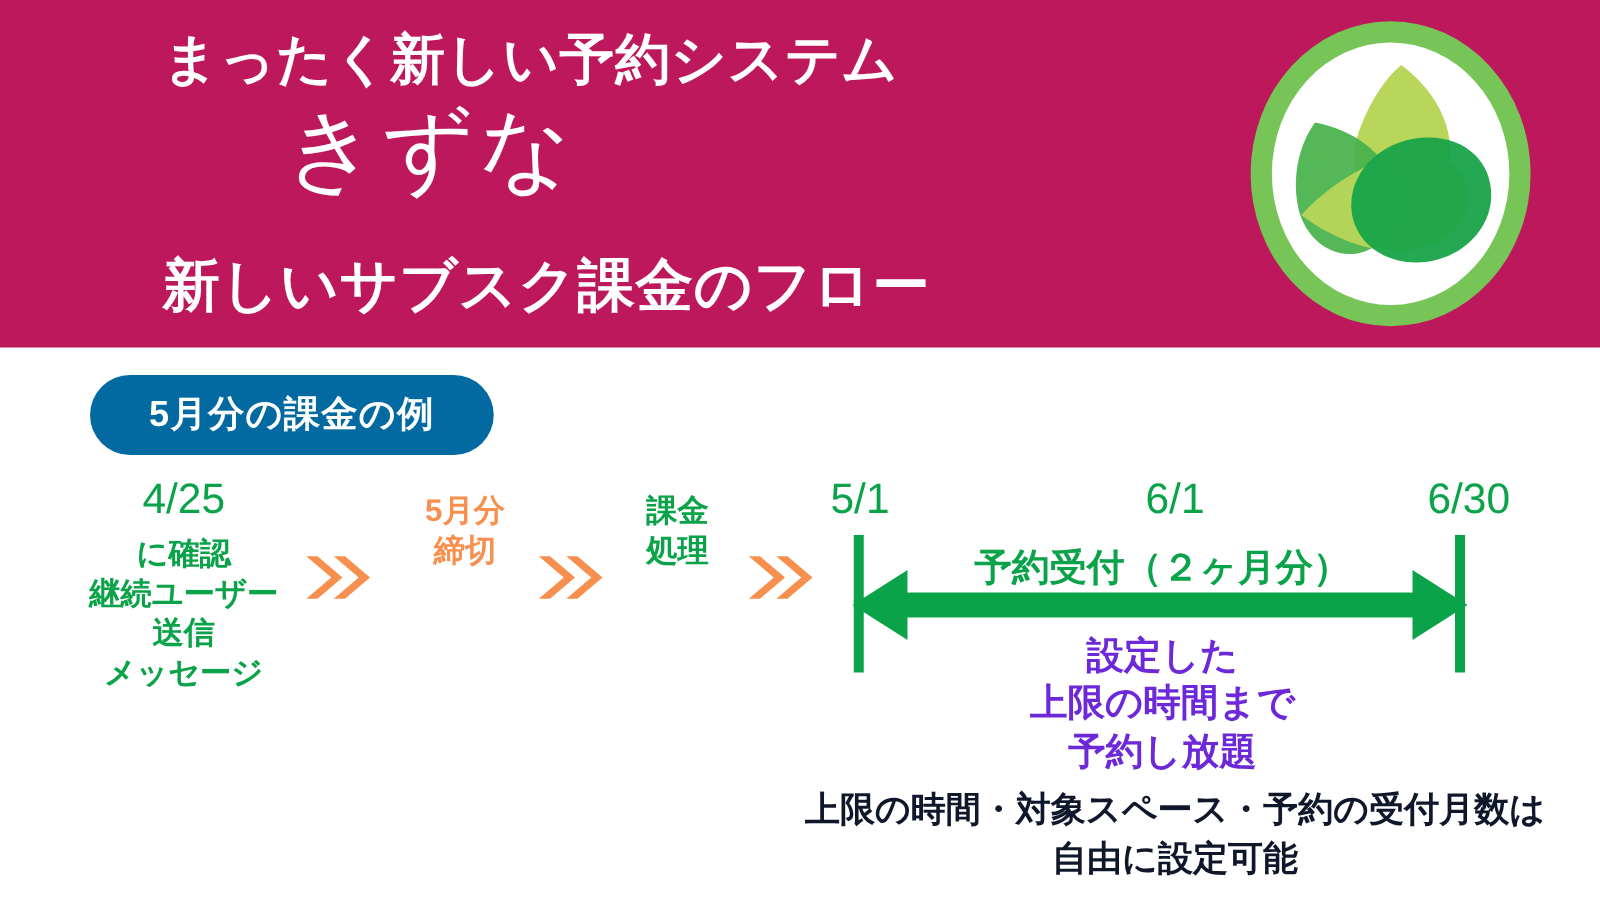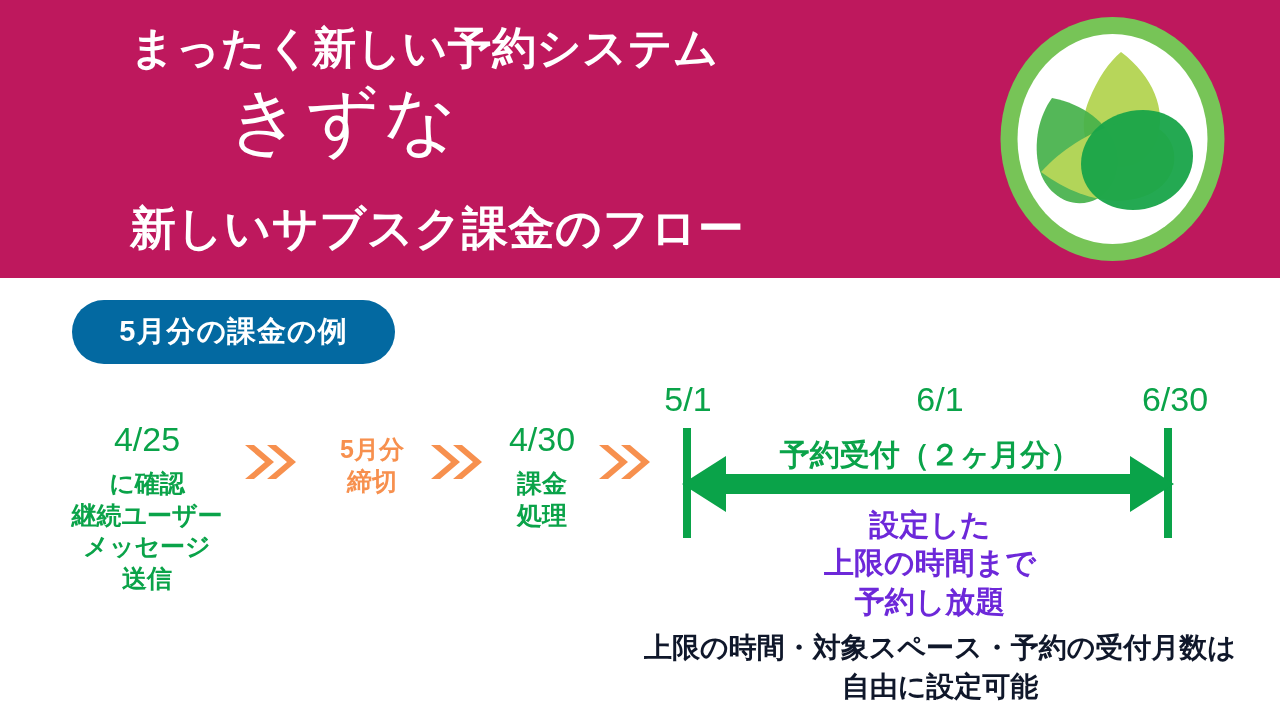--- a/index.html
+++ b/index.html
@@ -109,21 +109,20 @@
     position: absolute;
     left: 52px;
     top: 382px;
     width: 600px;
     height: 220px;
   }
   .step {
     position: absolute;
     top: 0;
     text-align: center;
-    margin-top: 40px;
   }
   .step-date {
     font-size: 34px;
     font-weight: 400;
     line-height: 1.0;
     white-space: nowrap;
   }
   .step-label {
     margin-top: 12px;
     font-size: 25px;
@@ -259,22 +258,22 @@
     <span>5月分の課金の例</span>
   </div>
 
   <div class="flow">
 
     <div class="step step-1">
       <div class="step-date green-txt">4/25</div>
       <div class="step-label green-txt">
         <div>に確認</div>
         <div>継続ユーザー</div>
+        <div>送信</div>
         <div>メッセージ</div>
-        <div>送信</div>
       </div>
     </div>
 
     <div class="chev chev-1">
       <svg viewBox="0 0 56 40" xmlns="http://www.w3.org/2000/svg">
         <path d="M2 3 L22 20 L2 37 L11 37 L31 20 L11 3 Z" fill="#f7904e"></path>
         <path d="M24 3 L44 20 L24 37 L33 37 L53 20 L33 3 Z" fill="#f7904e"></path>
       </svg>
     </div>
 
@@ -286,21 +285,20 @@
     </div>
 
     <div class="chev chev-2">
       <svg viewBox="0 0 56 40" xmlns="http://www.w3.org/2000/svg">
         <path d="M2 3 L22 20 L2 37 L11 37 L31 20 L11 3 Z" fill="#f7904e"></path>
         <path d="M24 3 L44 20 L24 37 L33 37 L53 20 L33 3 Z" fill="#f7904e"></path>
       </svg>
     </div>
 
     <div class="step step-3">
-      <div class="step-date green-txt">4/30</div>
       <div class="step-label green-txt">
         <div>課金</div>
         <div>処理</div>
       </div>
     </div>
 
     <div class="chev chev-3">
       <svg viewBox="0 0 56 40" xmlns="http://www.w3.org/2000/svg">
         <path d="M2 3 L22 20 L2 37 L11 37 L31 20 L11 3 Z" fill="#f7904e"></path>
         <path d="M24 3 L44 20 L24 37 L33 37 L53 20 L33 3 Z" fill="#f7904e"></path>

